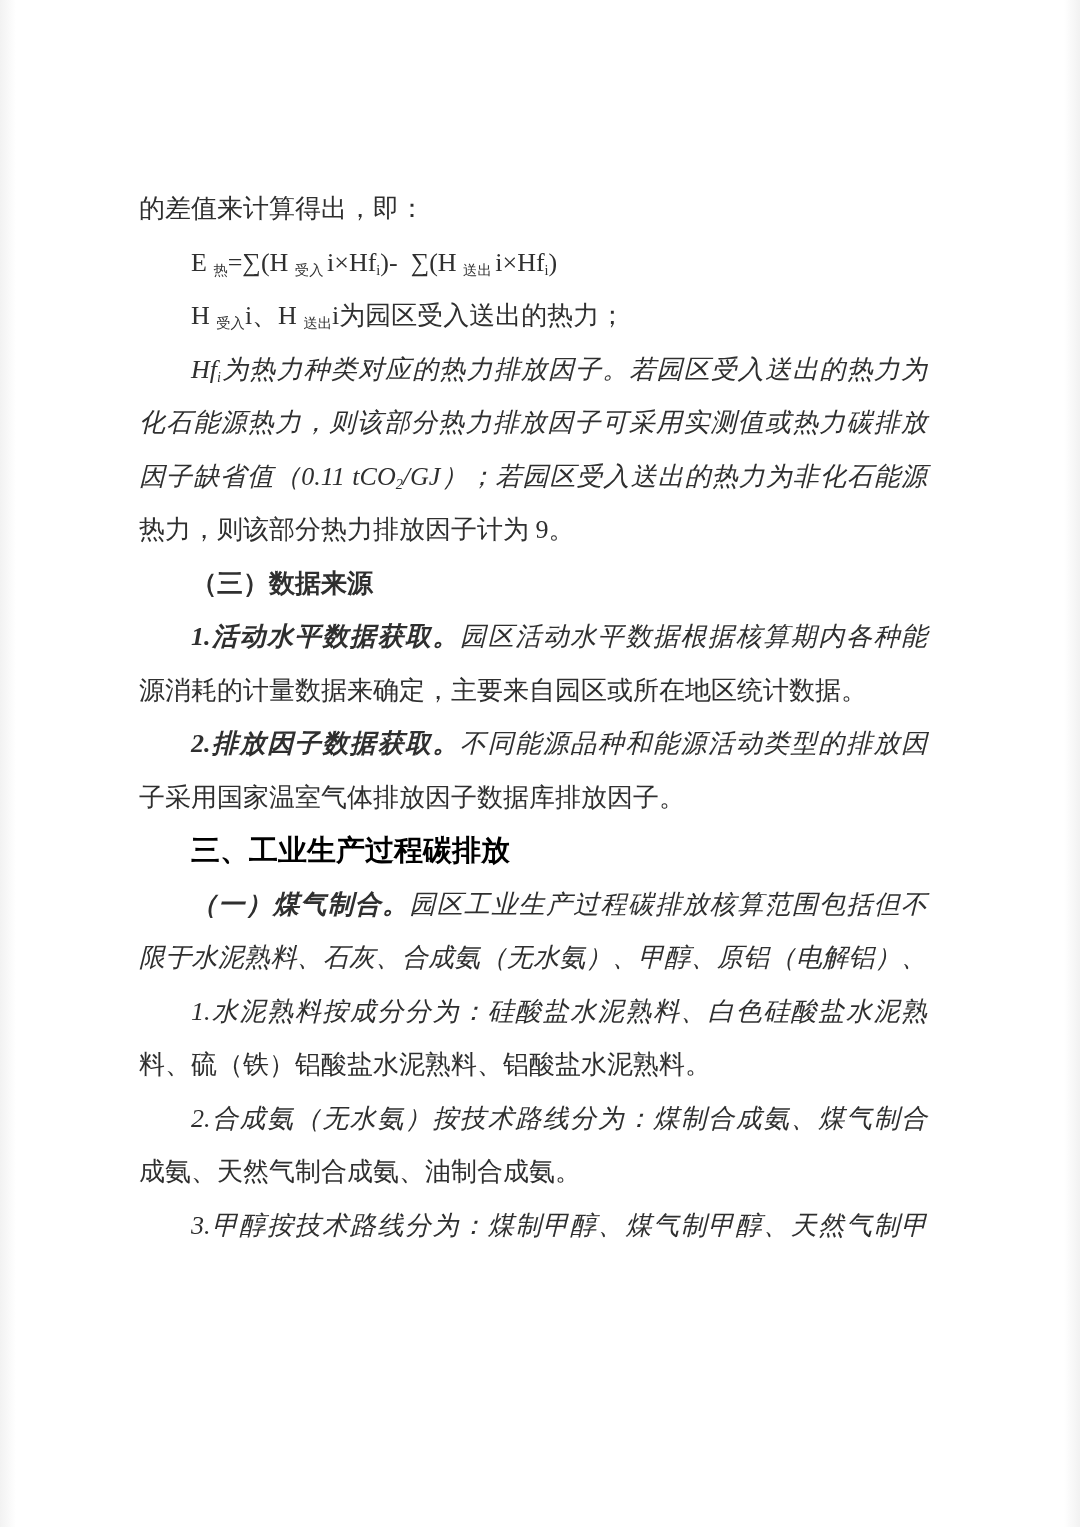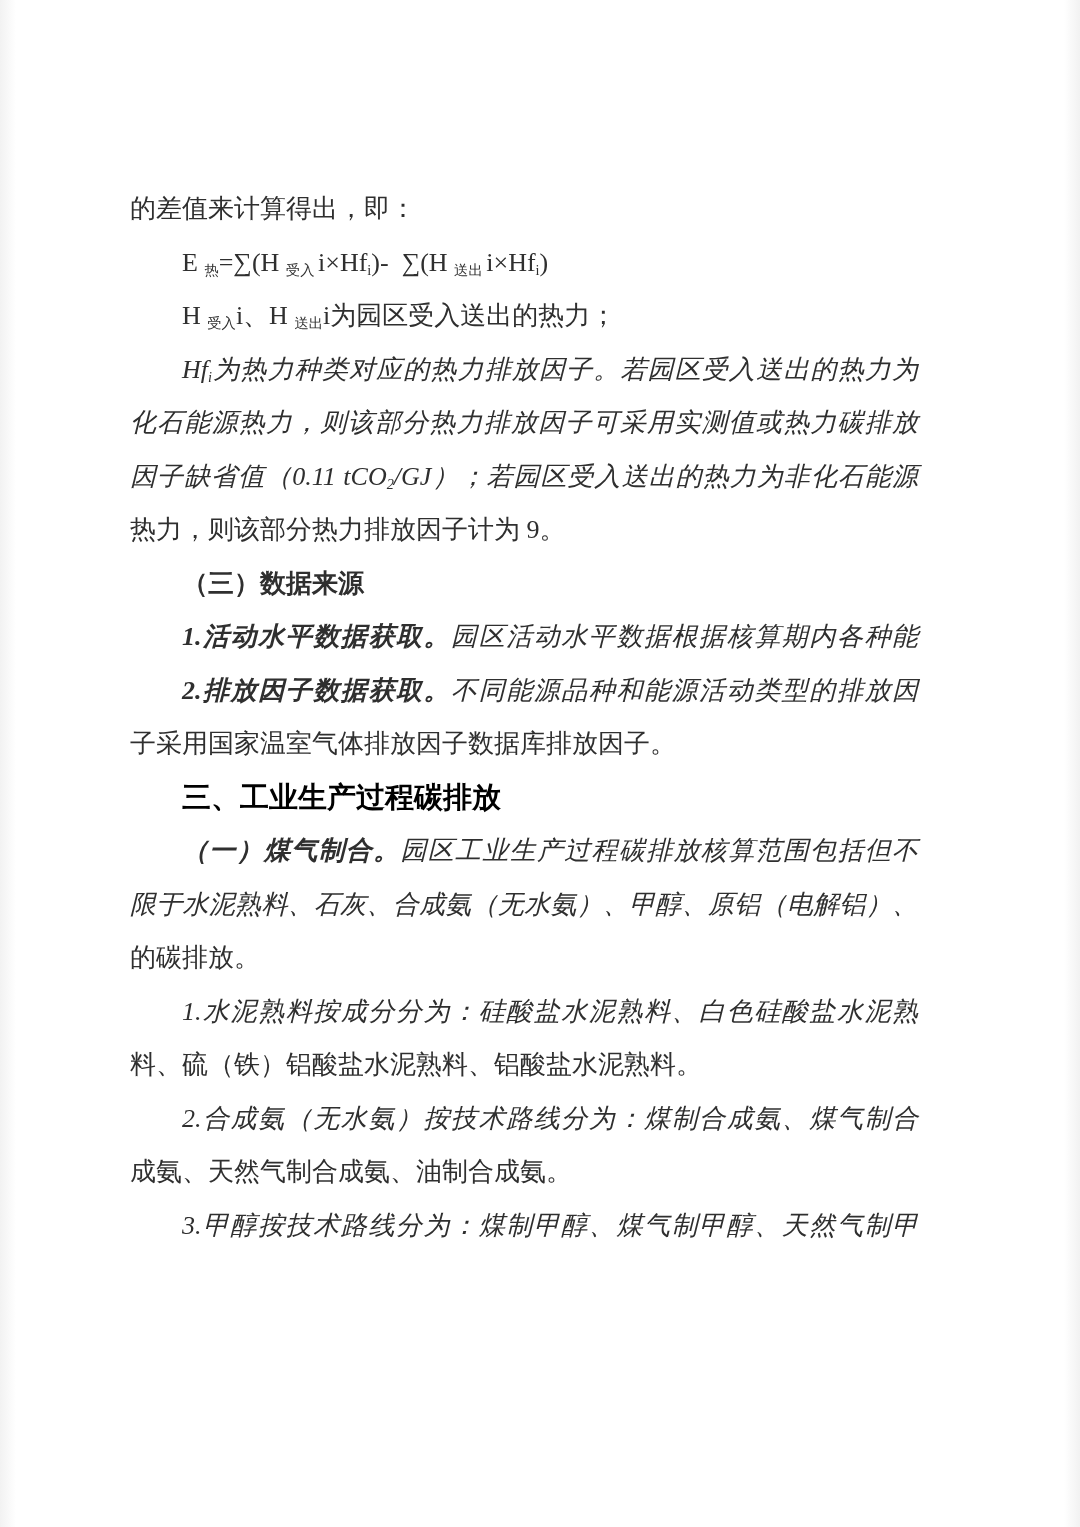--- a/index.html
+++ b/index.html
@@ -3,21 +3,21 @@
 <meta charset="utf-8">
 <style>
   html,body{margin:0;padding:0;}
   body{
     width:1080px;height:1527px;position:relative;overflow:hidden;
     background:linear-gradient(90deg,#f2f2f2 0px,#ffffff 16px,#ffffff 1064px,#f2f2f2 1080px);
     font-family:"Liberation Serif", serif;
   }
   .page{position:absolute;inset:0;}
   .doc{
-    position:absolute;left:130px;top:182px;width:788px;
+    position:absolute;left:139px;top:182px;width:788px;
     color:#2f2f2f;font-size:26px;
   }
   .line{
     height:53.5px;line-height:53.5px;
     text-align:left;
   }
   .line.justify{
     text-align:justify;
     text-align-last:justify;
     font-style:italic;
@@ -45,25 +45,25 @@
   <div class="doc">
       <div class="line"><span class="seg-n">的差值来计算得出，即：</span></div>
       <div class="line indent"><span class="seg-n">E </span><span class="seg-sub">热</span><span class="seg-n">=∑(H </span><span class="seg-sub">受入 </span><span class="seg-n">i×Hf</span><span class="seg-sub">i</span><span class="seg-n">)-&nbsp;&nbsp;∑(H </span><span class="seg-sub">送出 </span><span class="seg-n">i×Hf</span><span class="seg-sub">i</span><span class="seg-n">)</span></div>
       <div class="line indent"><span class="seg-n">H </span><span class="seg-sub">受入</span><span class="seg-n">i、H </span><span class="seg-sub">送出</span><span class="seg-n">i为园区受入送出的热力；</span></div>
       <div class="line indent justify"><span class="seg-n">Hf</span><span class="seg-sub">i</span><span class="seg-n">为热力种类对应的热力排放因子。若园区受入送出的热力为</span></div>
       <div class="line justify"><span class="seg-n">化石能源热力，则该部分热力排放因子可采用实测值或热力碳排放</span></div>
       <div class="line justify"><span class="seg-n">因子缺省值（0.11 tCO</span><span class="seg-sub">2</span><span class="seg-n">/GJ）；若园区受入送出的热力为非化石能源</span></div>
       <div class="line"><span class="seg-n">热力，则该部分热力排放因子计为 9。</span></div>
       <div class="line indent"><span class="seg-b">（三）数据来源</span></div>
       <div class="line indent justify"><span class="seg-b">1.活动水平数据获取。</span><span class="seg-n">园区活动水平数据根据核算期内各种能</span></div>
+      <div class="line"><span class="seg-n">源消耗的计量数据来确定，主要来自园区或所在地区统计数据。</span></div>
       <div class="line indent justify"><span class="seg-b">2.排放因子数据获取。</span><span class="seg-n">不同能源品种和能源活动类型的排放因</span></div>
       <div class="line"><span class="seg-n">子采用国家温室气体排放因子数据库排放因子。</span></div>
       <div class="line indent"><span class="seg-hs">三、工业生产过程碳排放</span></div>
       <div class="line indent justify"><span class="seg-b">（一）煤气制合。</span><span class="seg-n">园区工业生产过程碳排放核算范围包括但不</span></div>
       <div class="line justify"><span class="seg-n">限于水泥熟料、石灰、合成氨（无水氨）、甲醇、原铝（电解铝）、</span></div>
-      <div class="line"><span class="seg-n">的碳排放。</span></div>
       <div class="line indent justify"><span class="seg-n">1.水泥熟料按成分分为：硅酸盐水泥熟料、白色硅酸盐水泥熟</span></div>
       <div class="line"><span class="seg-n">料、硫（铁）铝酸盐水泥熟料、铝酸盐水泥熟料。</span></div>
       <div class="line indent justify"><span class="seg-n">2.合成氨（无水氨）按技术路线分为：煤制合成氨、煤气制合</span></div>
       <div class="line"><span class="seg-n">成氨、天然气制合成氨、油制合成氨。</span></div>
       <div class="line indent justify"><span class="seg-n">3.甲醇按技术路线分为：煤制甲醇、煤气制甲醇、天然气制甲</span></div>
     </div>
 </div>
 
 </body></html>

